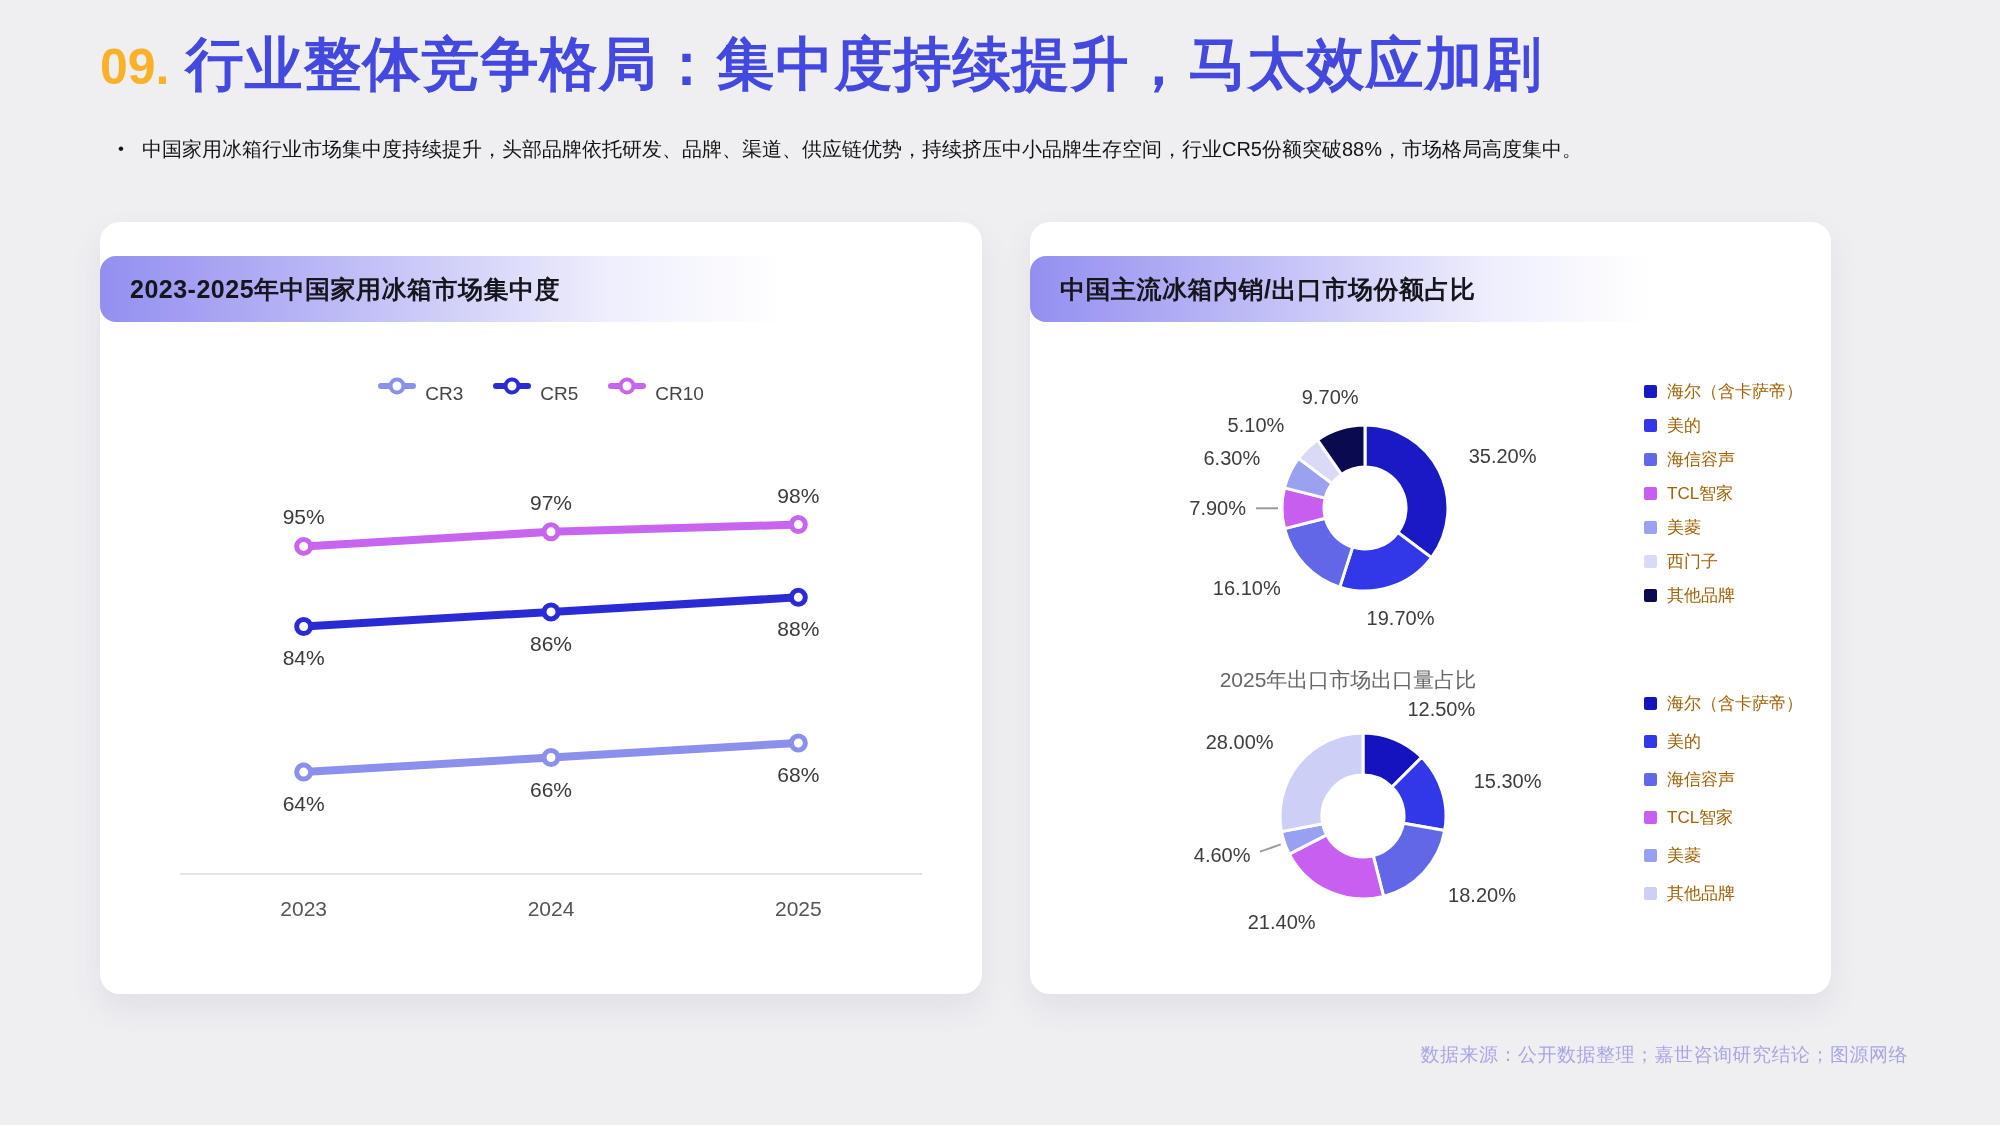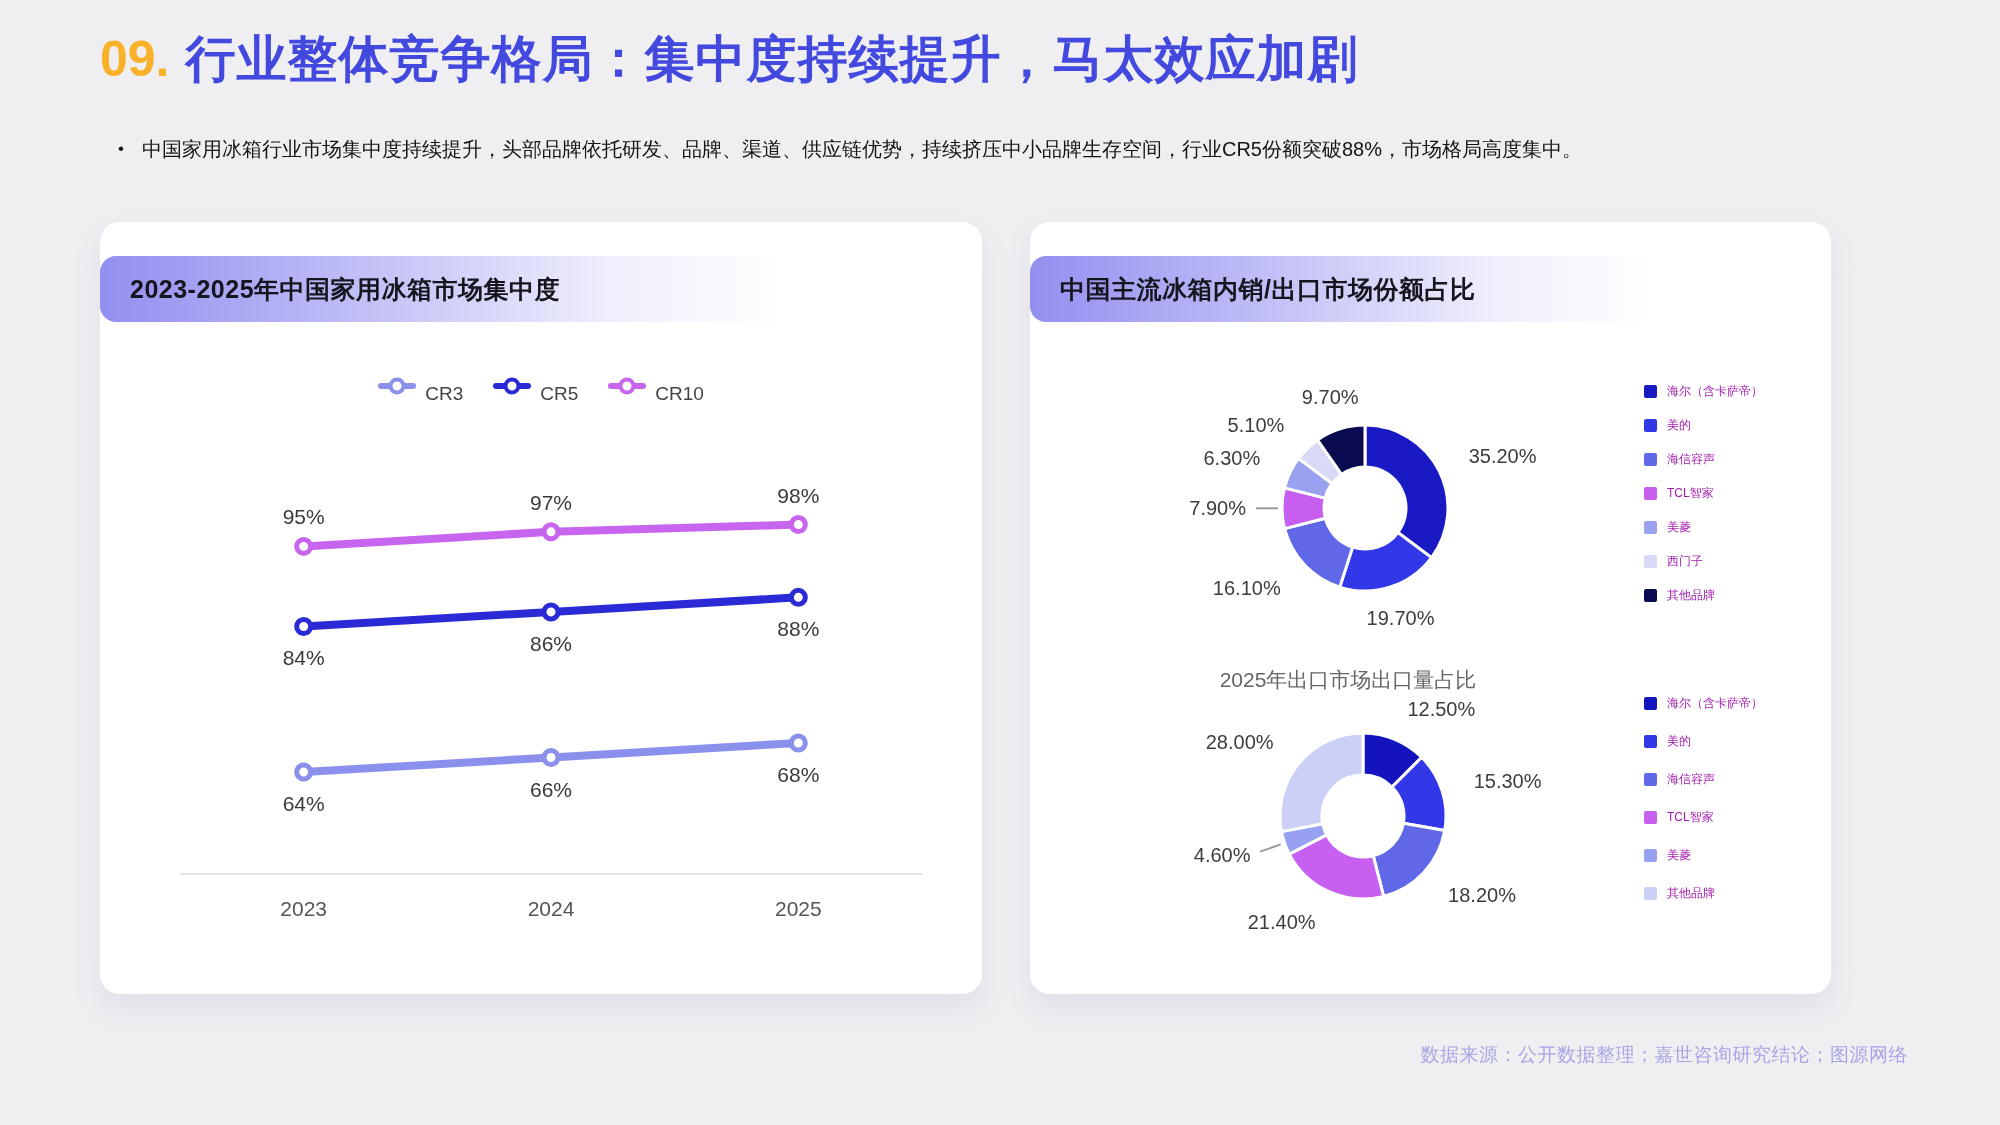--- a/index.html
+++ b/index.html
@@ -1,21 +1,21 @@
 <!DOCTYPE html>
 <html><head>
 <meta charset="utf-8">
 <style>
   html,body{margin:0;padding:0}
   body{width:2000px;height:1125px;background:#EFEFF2;position:relative;overflow:hidden;
        font-family:"Liberation Sans","DejaVu Sans",sans-serif;}
 
   .title-row{position:absolute;left:100px;top:26px;display:flex;align-items:baseline;gap:16px}
   .slide-no{font-size:50px;font-weight:800;color:#F9B12A}
-  .page-title{font-size:50px;font-weight:800;color:#4348DF;letter-spacing:1px}
+  .page-title{font-size:58px;font-weight:800;color:#4348DF;letter-spacing:1px}
 
   .bullets{position:absolute;left:102px;top:118px;width:1810px;margin:16px;padding:0;list-style:none}
   .bullets li{font-size:20px;color:#141414;line-height:30px;margin-bottom:13px;font-weight:500}
   .bullets li::before{content:"•";margin-right:18px;font-size:17px;position:relative;top:-2px}
 
   .card{position:absolute;top:222px;background:#fff;border-radius:20px;
         box-shadow:0 14px 30px rgba(90,90,140,.10)}
   #card-left{left:100px;width:882px;height:772px}
   #card-right{left:1030px;width:801px;height:772px}
 
@@ -38,21 +38,21 @@
   #donut-domestic{position:absolute;left:30px;top:118px}
   #donut-export{position:absolute;left:28px;top:426px}
 
   .donut-legend{position:absolute;left:614px;margin:0;padding:0;list-style:none}
   #legend-domestic{top:158px}
   #legend-export{top:470px}
   .donut-legend li{display:flex;align-items:center;gap:10px;height:22px}
   #legend-domestic li{margin-bottom:12px}
   #legend-export li{margin-bottom:16px}
   .swatch{width:13px;height:13px;border-radius:2px;flex:none}
-  .dl-label{font-size:12px;color:#a21caf}
+  .dl-label{font-size:17px;color:#a16207}
 
   .footer{position:absolute;right:92px;top:1042px;font-size:19px;color:#A8A5E5;letter-spacing:.5px}
 
   svg text{font-family:"Liberation Sans","DejaVu Sans",sans-serif}
   .tick{font-size:21px;fill:#555}
   .vlabel{font-size:21px;fill:#3a3a3a;font-weight:500}
   .dlabel{font-size:20px;fill:#3d3d3d}
 </style>
 </head>
 <body>

